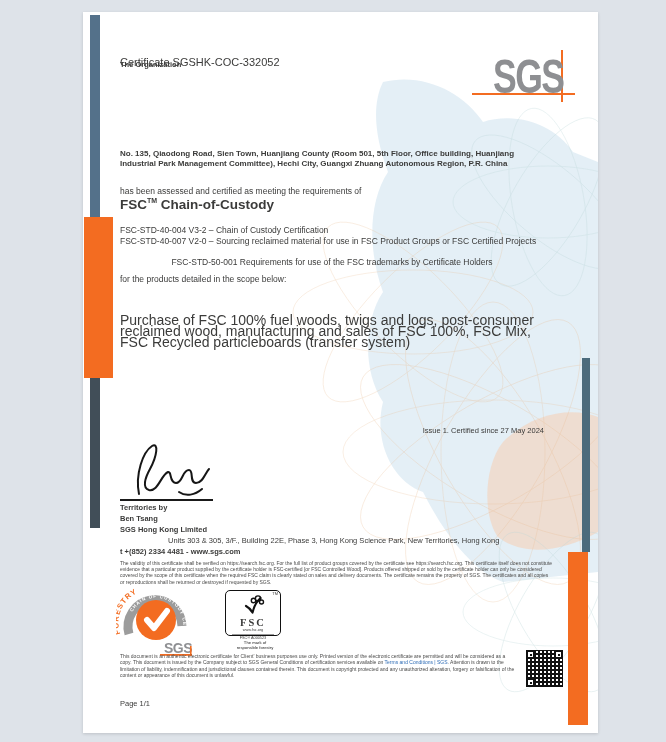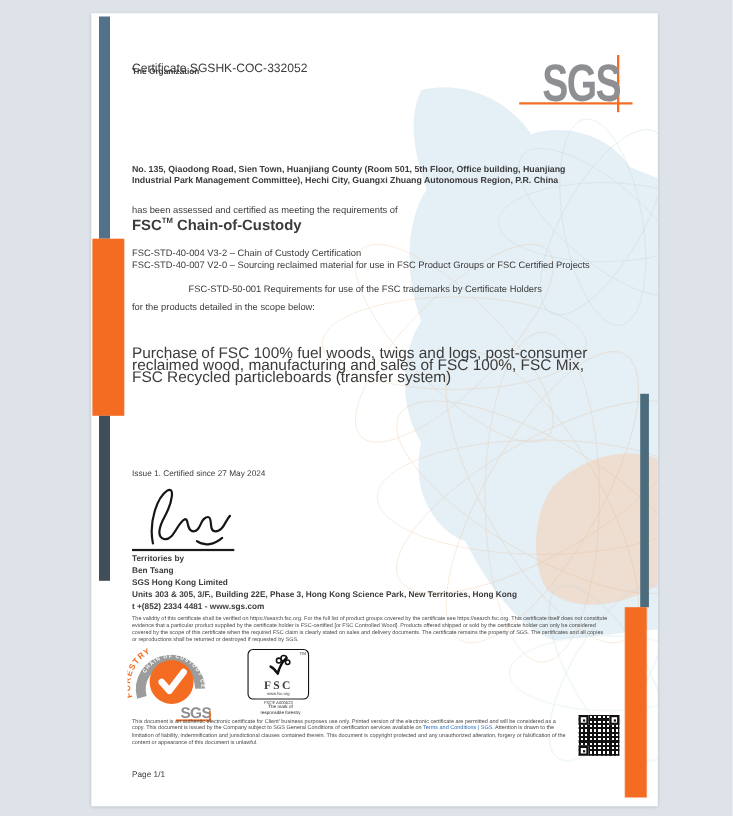--- a/index.html
+++ b/index.html
@@ -45,26 +45,26 @@
   .assessed  { top:174px; font-size:8.5px; }
   .scheme    { top:185px; font-size:13.5px; font-weight:bold; }
   .scheme sup{ font-size:7px; vertical-align:6px; }
   .stdintro  { top:203px; font-size:8.5px; }
   .std1      { top:213px; font-size:8.5px; line-height:10.5px; }
   .std2      { top:224px; font-size:8.5px; line-height:10.5px; }
   .std3      { top:245px; font-size:8.5px; line-height:10.5px;text-align:center; }
   .scopeintro{ top:262px; font-size:8.5px; }
   .scopetext { top:276px; font-size:14px; line-height:11px;margin-top:27px; }
   .validity  { top:386px; font-size:7.5px; line-height:9.5px; width:440px; }
-  .issue     { top:414px; font-size:7.5px; }
+  .issue     { top:414px; font-size:7.5px;text-align:right; }
   .sig-line  { position:absolute; left:37px; top:487px; width:93px; height:2px; background:#1a1a1a; }
   .authorised{ top:491px; font-size:7.5px; font-weight:bold; }
   .sig-name  { top:502px; font-size:7.5px; font-weight:bold; }
   .sig-co    { top:513px; font-size:7.5px; font-weight:bold; }
-  .sig-units { top:524px; font-size:7.5px; font-weight:bold; width:450px; }
+  .sig-units { top:524px; font-size:7.5px; font-weight:normal; width:450px;margin-left:48px; }
   .sig-tel   { top:535px; font-size:7.5px; font-weight:bold; }
   .fineprint { top:548px; font-size:5px; line-height:6.2px; width:434px; color:#4a4a49; }
   .footnote  { top:641px; font-size:5px; line-height:6.4px; width:398px; color:#4a4a49; }
   .footnote .lnk { color:#2f6db6; }
   .pageno    { top:687px; font-size:7.5px; }
 
   .signature-svg { position:absolute; left:40px; top:430px; }
 
   
   .badge-coc { position:absolute; left:33px; top:574px; }

